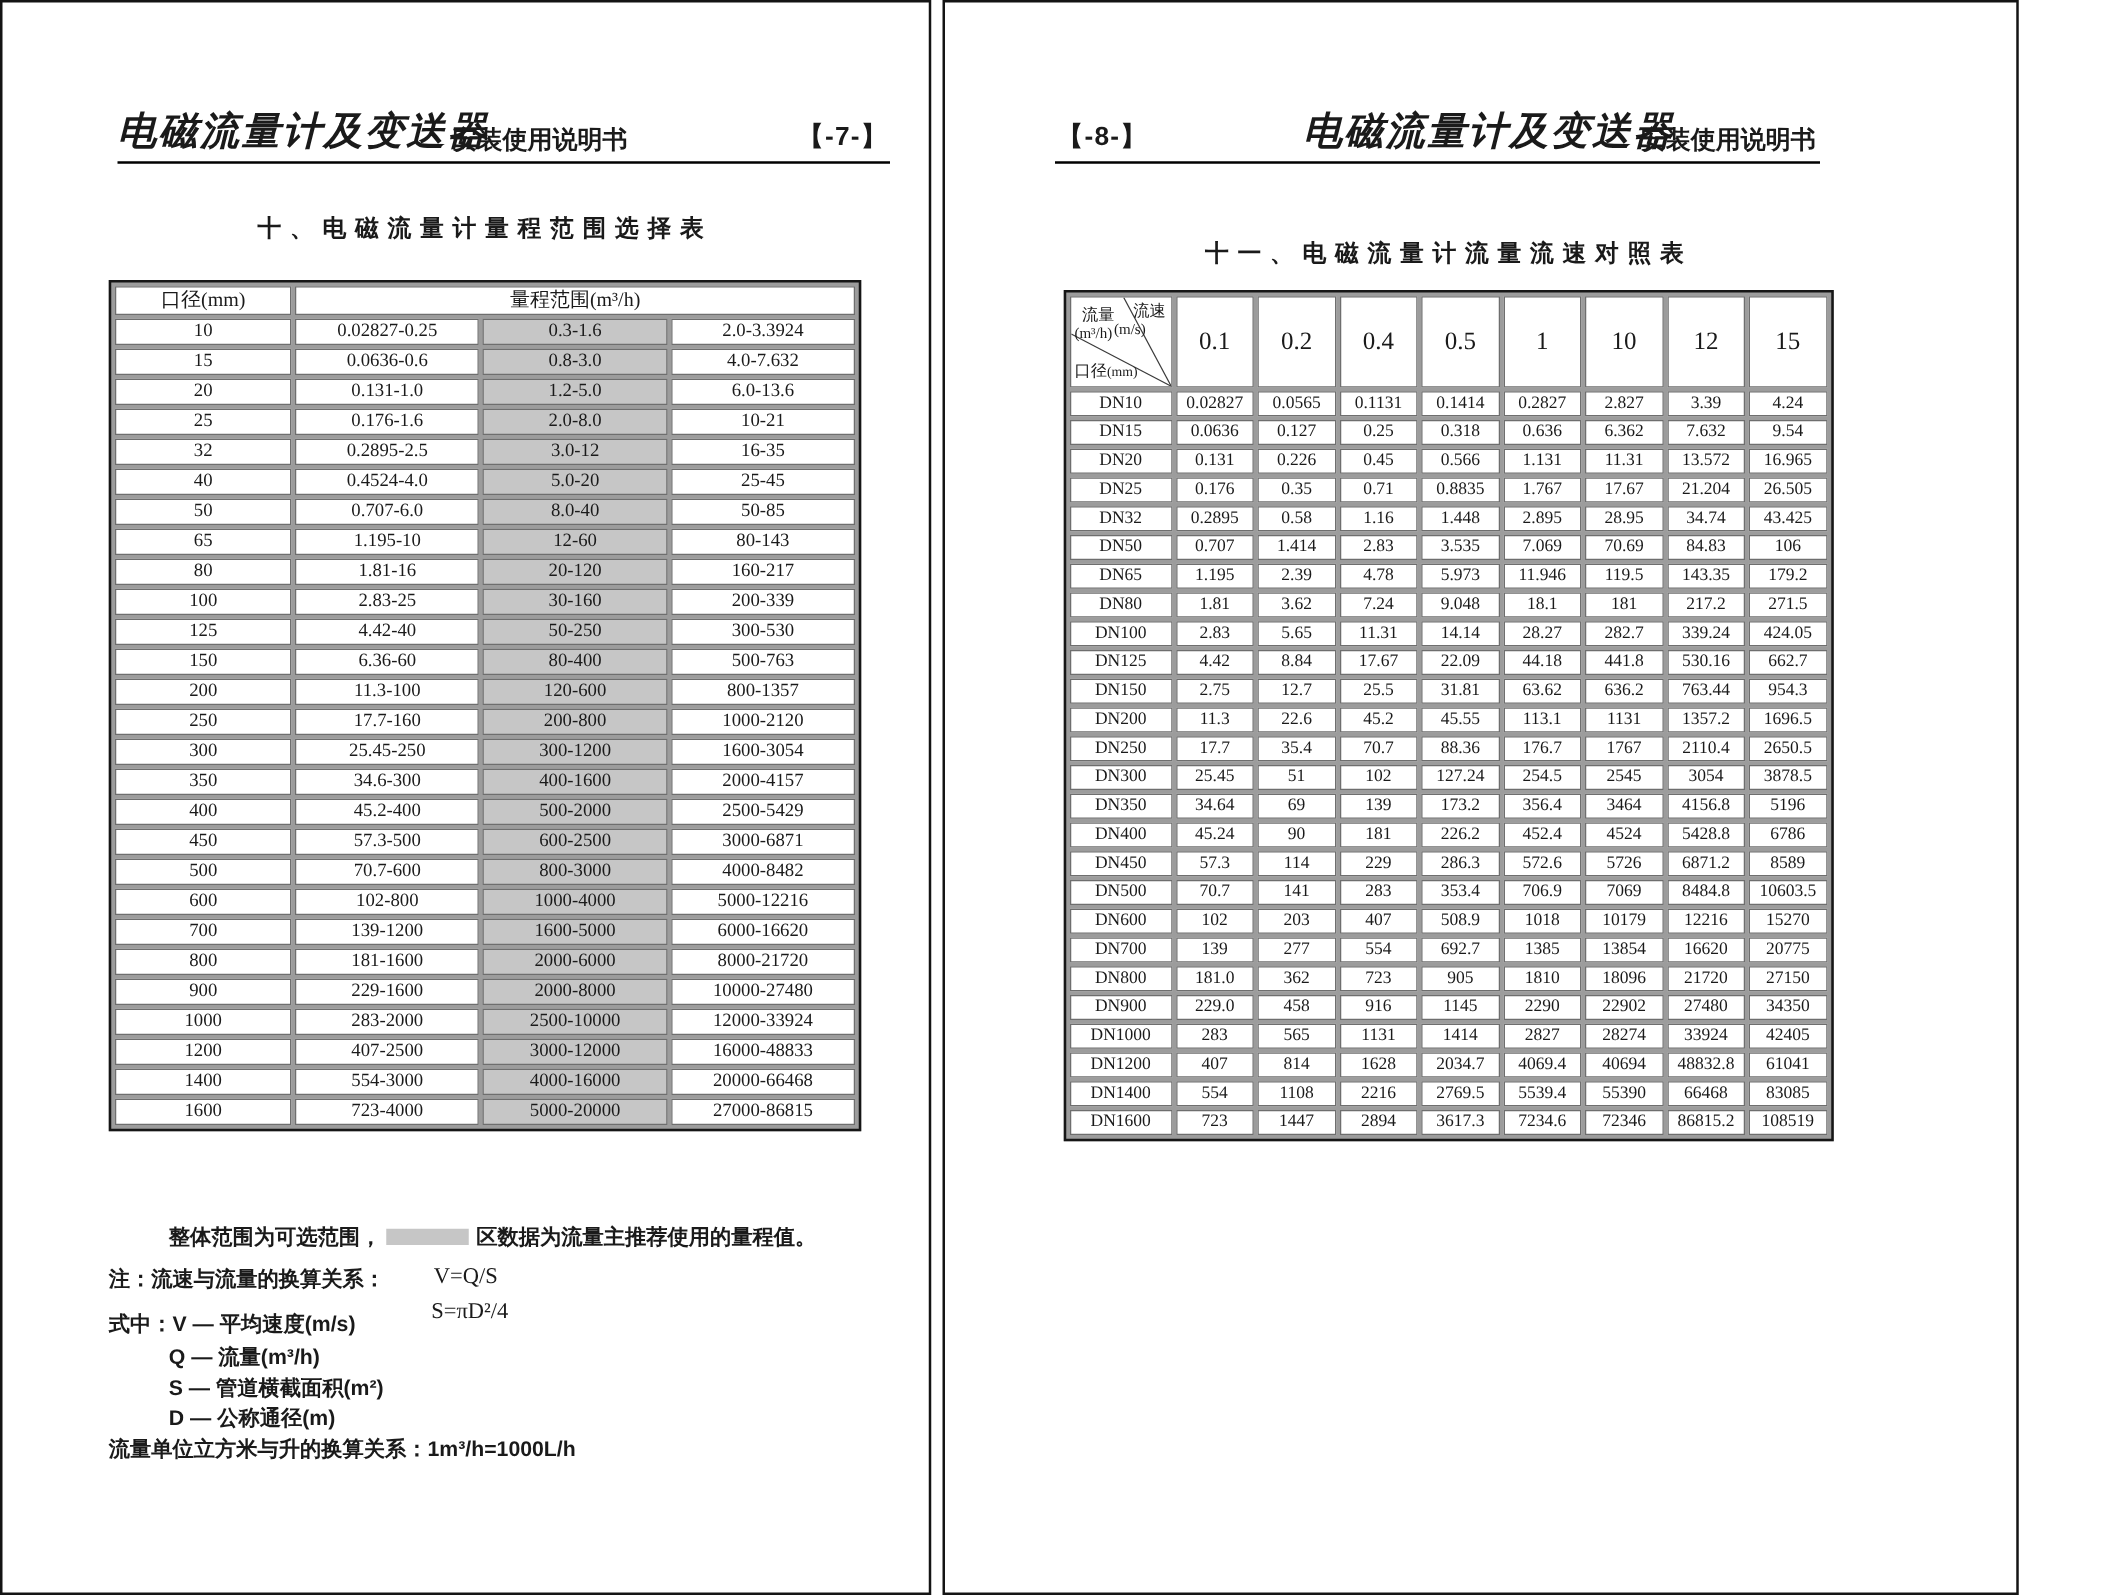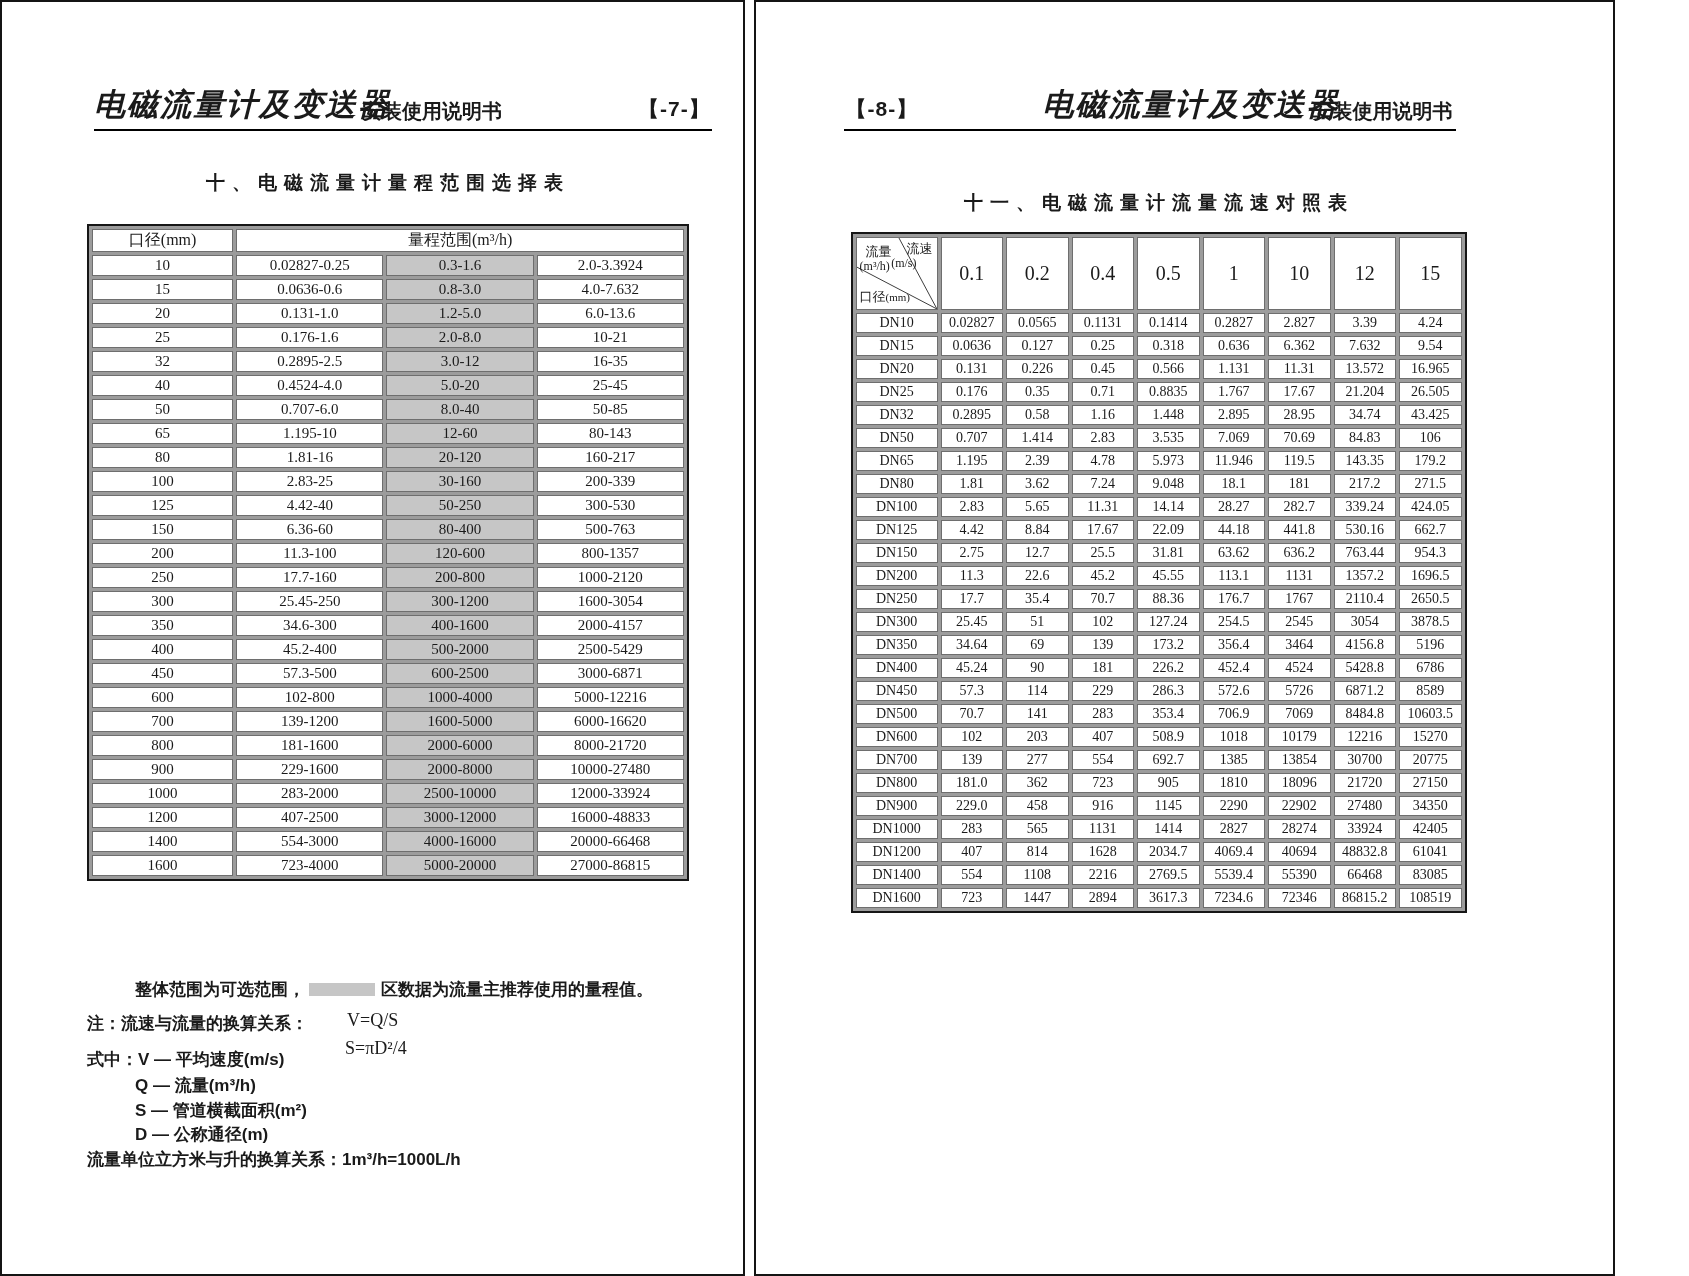--- a/index.html
+++ b/index.html
@@ -167,20 +167,26 @@
             <td>400</td>
             <td>45.2-400</td>
             <td class="rec">500-2000</td>
             <td>2500-5429</td>
           </tr>
           <tr>
             <td>450</td>
             <td>57.3-500</td>
             <td class="rec">600-2500</td>
             <td>3000-6871</td>
+          </tr>
+          <tr>
+            <td>500</td>
+            <td>70.7-600</td>
+            <td class="rec">800-3000</td>
+            <td>4000-8482</td>
           </tr>
           <tr>
             <td>600</td>
             <td>102-800</td>
             <td class="rec">1000-4000</td>
             <td>5000-12216</td>
           </tr>
           <tr>
             <td>700</td>
             <td>139-1200</td>
@@ -482,21 +488,21 @@
             <td>15270</td>
           </tr>
           <tr>
             <td>DN700</td>
             <td>139</td>
             <td>277</td>
             <td>554</td>
             <td>692.7</td>
             <td>1385</td>
             <td>13854</td>
-            <td>30700</td>
+            <td>16620</td>
             <td>20775</td>
           </tr>
           <tr>
             <td>DN800</td>
             <td>181.0</td>
             <td>362</td>
             <td>723</td>
             <td>905</td>
             <td>1810</td>
             <td>18096</td>

